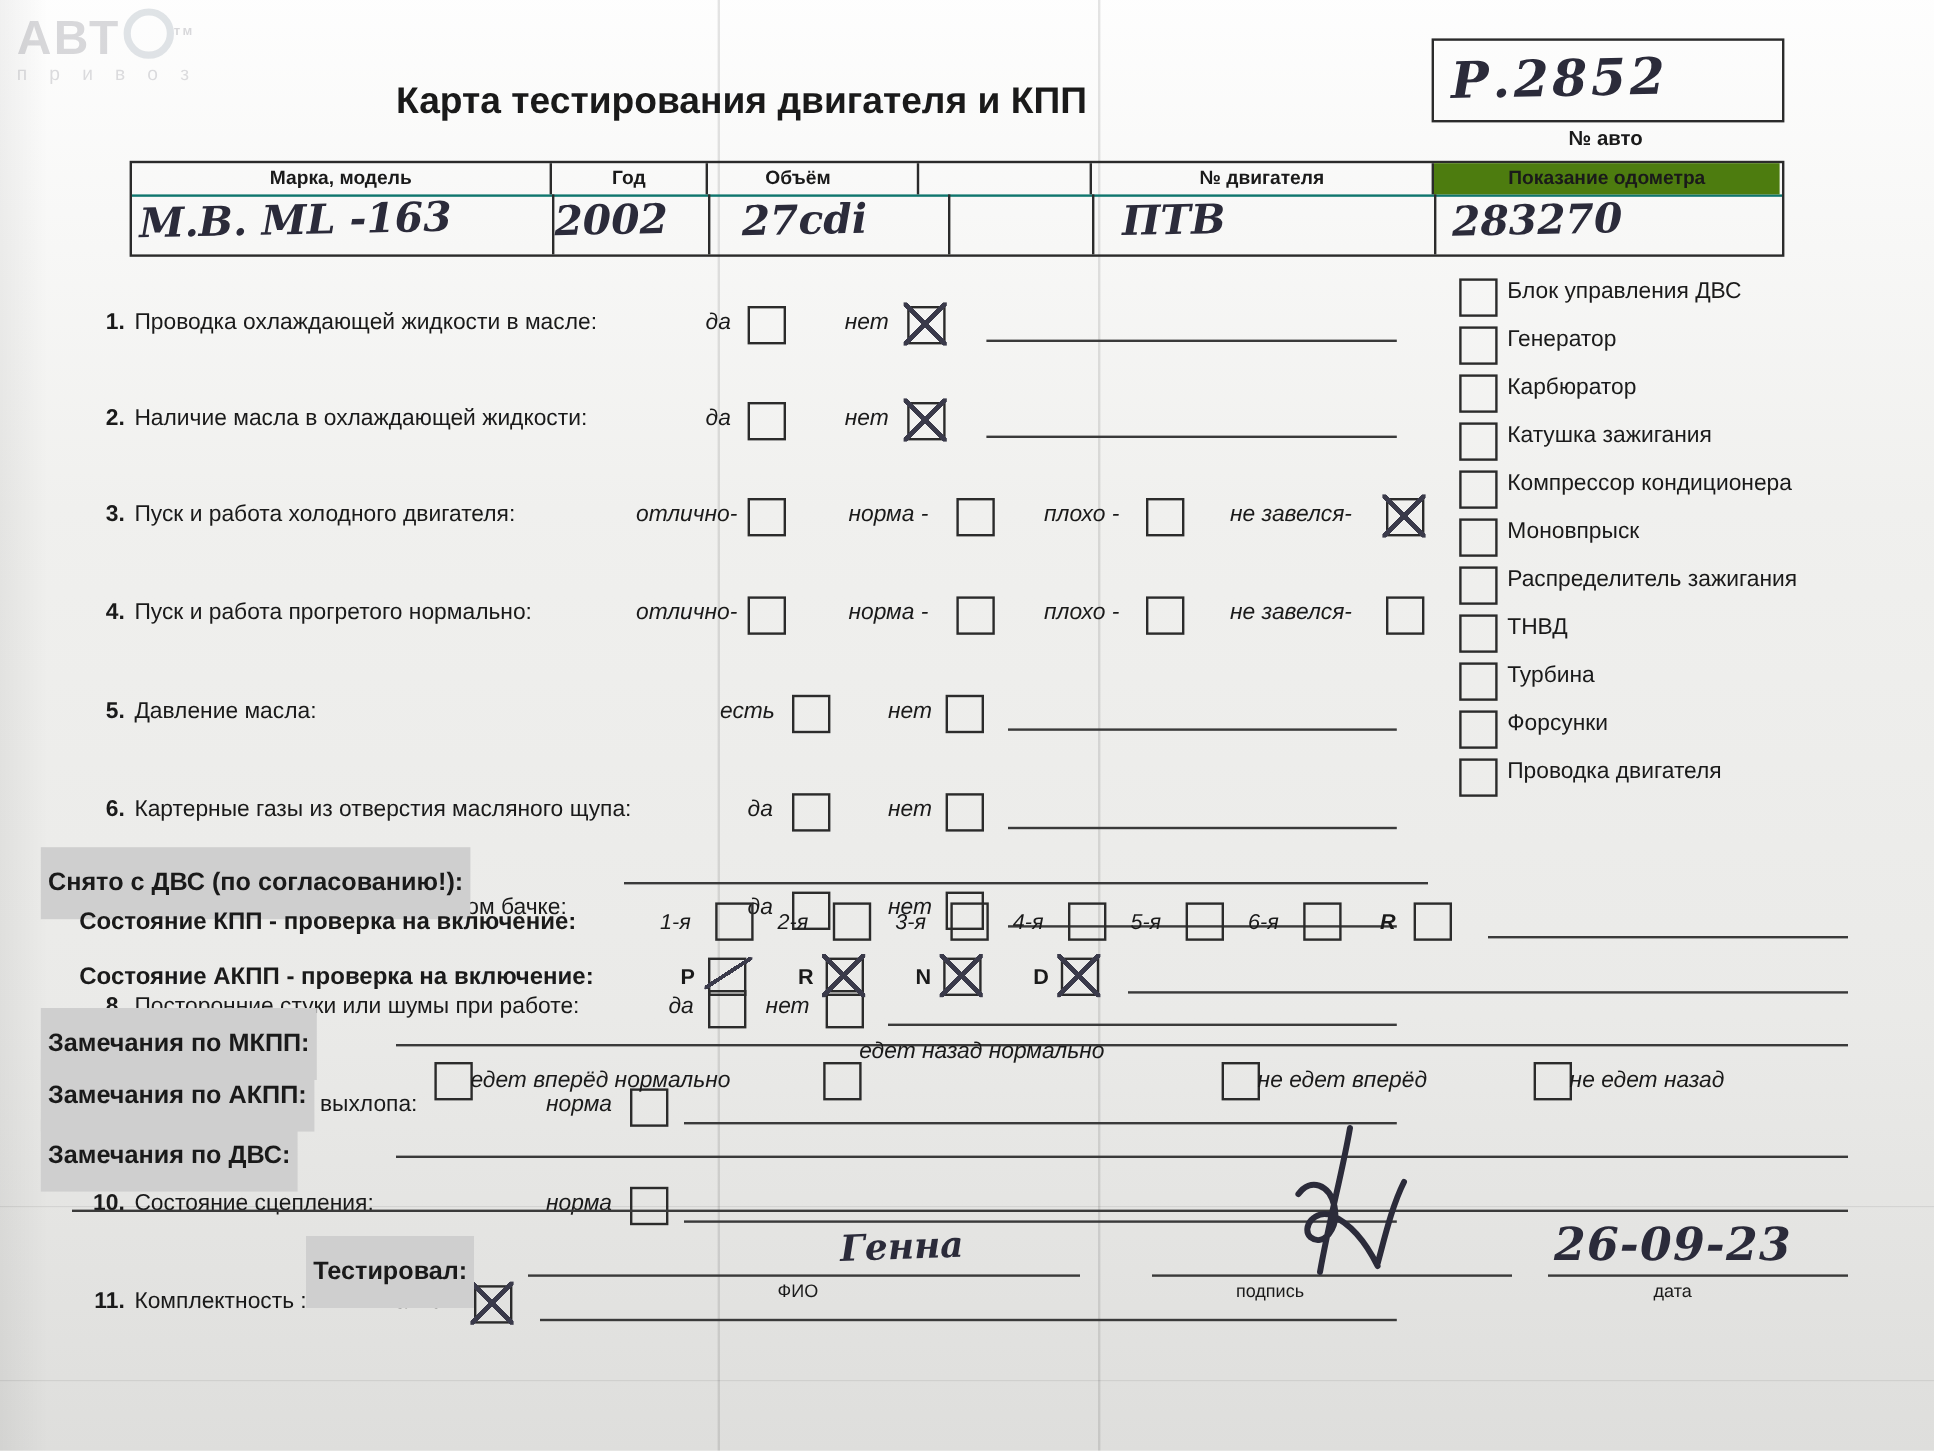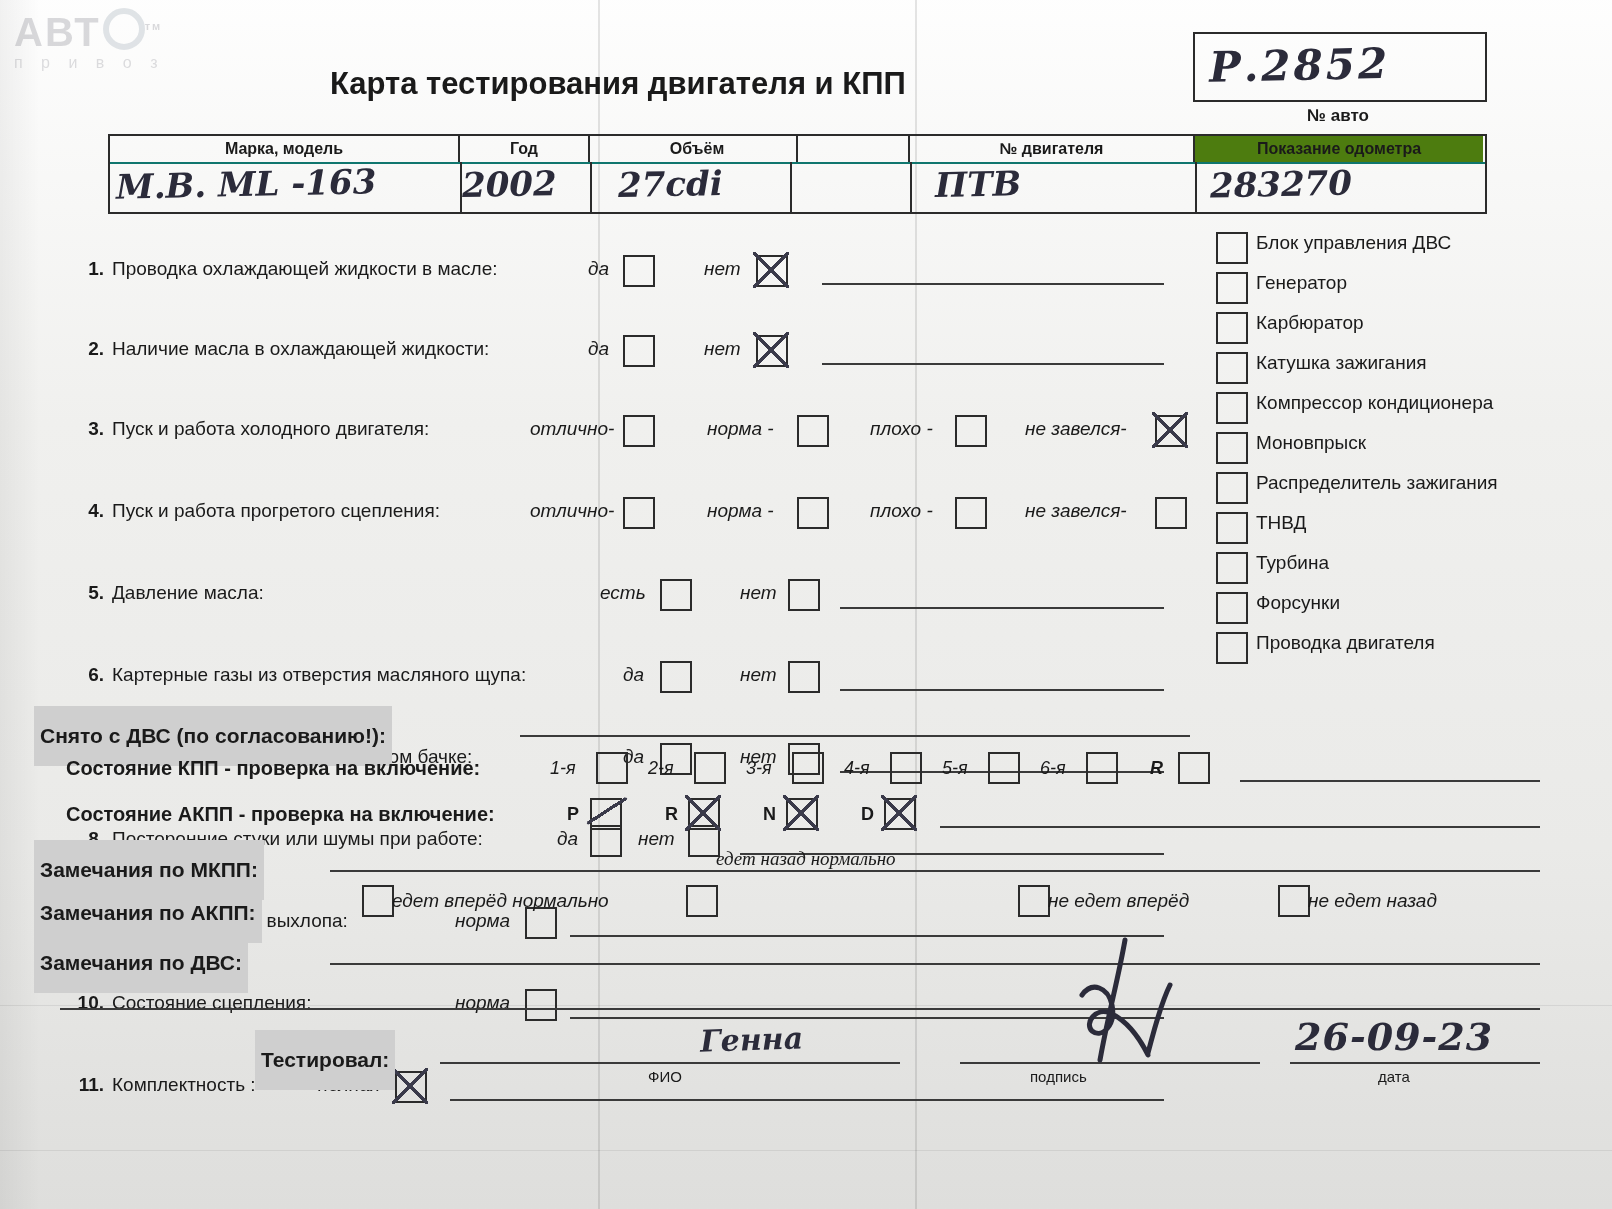--- a/index.html
+++ b/index.html
@@ -150,21 +150,21 @@
 
 <div class="numbox">
   <span class="ink">Р.2852</span>
 </div>
 <div class="numlabel">№ авто</div>
 
 <div class="tbl">
   <div class="row1">
     <div class="cell" style="left:0;width:350px;">Марка, модель</div>
     <div class="cell" style="left:350px;width:130px;">Год</div>
-    <div class="cell" style="left:488px;width:200px;">Объём</div>
+    <div class="cell" style="left:456px;width:200px;">Объём</div>
     <div class="cell" style="left:680px;width:120px;"></div>
     <div class="cell" style="left:800px;width:285px;">№ двигателя</div>
     <div class="cell shaded" style="left:1085px;width:288px;border-right:none;">Показание одометра</div>
   </div>
   <div class="vline" style="left:350px;"></div>
   <div class="vline" style="left:480px;"></div>
   <div class="vline" style="left:680px;"></div>
   <div class="vline" style="left:800px;"></div>
   <div class="vline" style="left:1085px;"></div>
 
@@ -205,21 +205,21 @@
     <span class="opt" style="left:637px;">норма -</span>
     <span class="box" style="left:727px;top:-3px;"></span>
     <span class="opt" style="left:800px;">плохо -</span>
     <span class="box" style="left:885px;top:-3px;"></span>
     <span class="opt" style="left:955px;">не завелся-</span>
     <span class="box x" style="left:1085px;top:-3px;"></span>
   </div>
 
   <div class="item" style="top:122px;">
     <span class="num">4.</span>
-    <span class="txt">Пуск и работа прогретого сцепления:</span>
+    <span class="txt">Пуск и работа прогретого нормально:</span>
     <span class="opt" style="left:460px;">отлично-</span>
     <span class="box" style="left:553px;top:-3px;"></span>
     <span class="opt" style="left:637px;">норма -</span>
     <span class="box" style="left:727px;top:-3px;"></span>
     <span class="opt" style="left:800px;">плохо -</span>
     <span class="box" style="left:885px;top:-3px;"></span>
     <span class="opt" style="left:955px;">не завелся-</span>
     <span class="box" style="left:1085px;top:-3px;"></span>
   </div>
 
@@ -371,21 +371,21 @@
 </div>
 
 <div class="band" style="left:34px;top:840px;">Замечания по МКПП:</div>
 <div class="uline" style="left:330px;top:870px;width:1210px;"></div>
 
 <div class="band" style="left:34px;top:883px;">Замечания по АКПП:</div>
 <div>
   <span class="box" style="left:362px;top:885px;"></span>
   <span class="akppopt" style="left:392px;top:890px;">едет вперёд нормально</span>
   <span class="box" style="left:686px;top:885px;"></span>
-  <span class="akppopt" style="left:716px;top:848px;font-family:Liberation Serif, serif;">едет назад нормально</span>
+  <span class="akppopt" style="left:716px;top:866px;">едет назад нормально</span>
   <span class="box" style="left:1018px;top:885px;"></span>
   <span class="akppopt" style="left:1048px;top:890px;">не едет вперёд</span>
   <span class="box" style="left:1278px;top:885px;"></span>
   <span class="akppopt" style="left:1308px;top:890px;">не едет назад</span>
 </div>
 
 <div class="band" style="left:34px;top:933px;">Замечания по ДВС:</div>
 <div class="uline" style="left:330px;top:963px;width:1210px;"></div>
 <div class="uline" style="left:60px;top:1008px;width:1480px;"></div>
 

